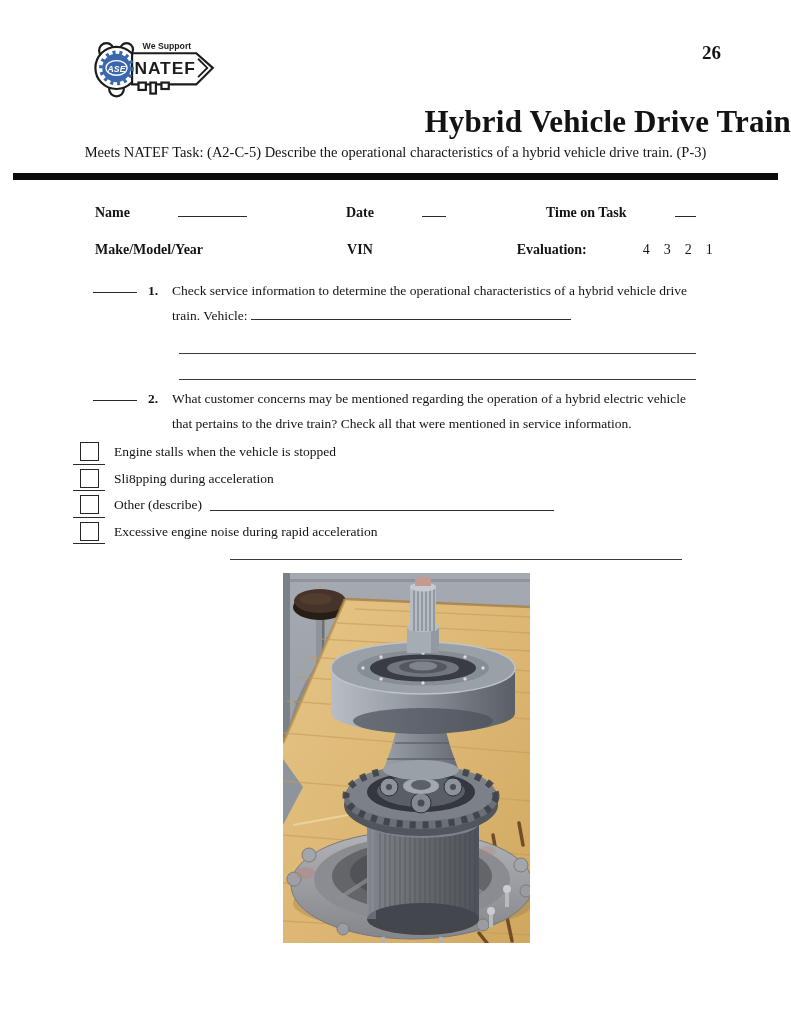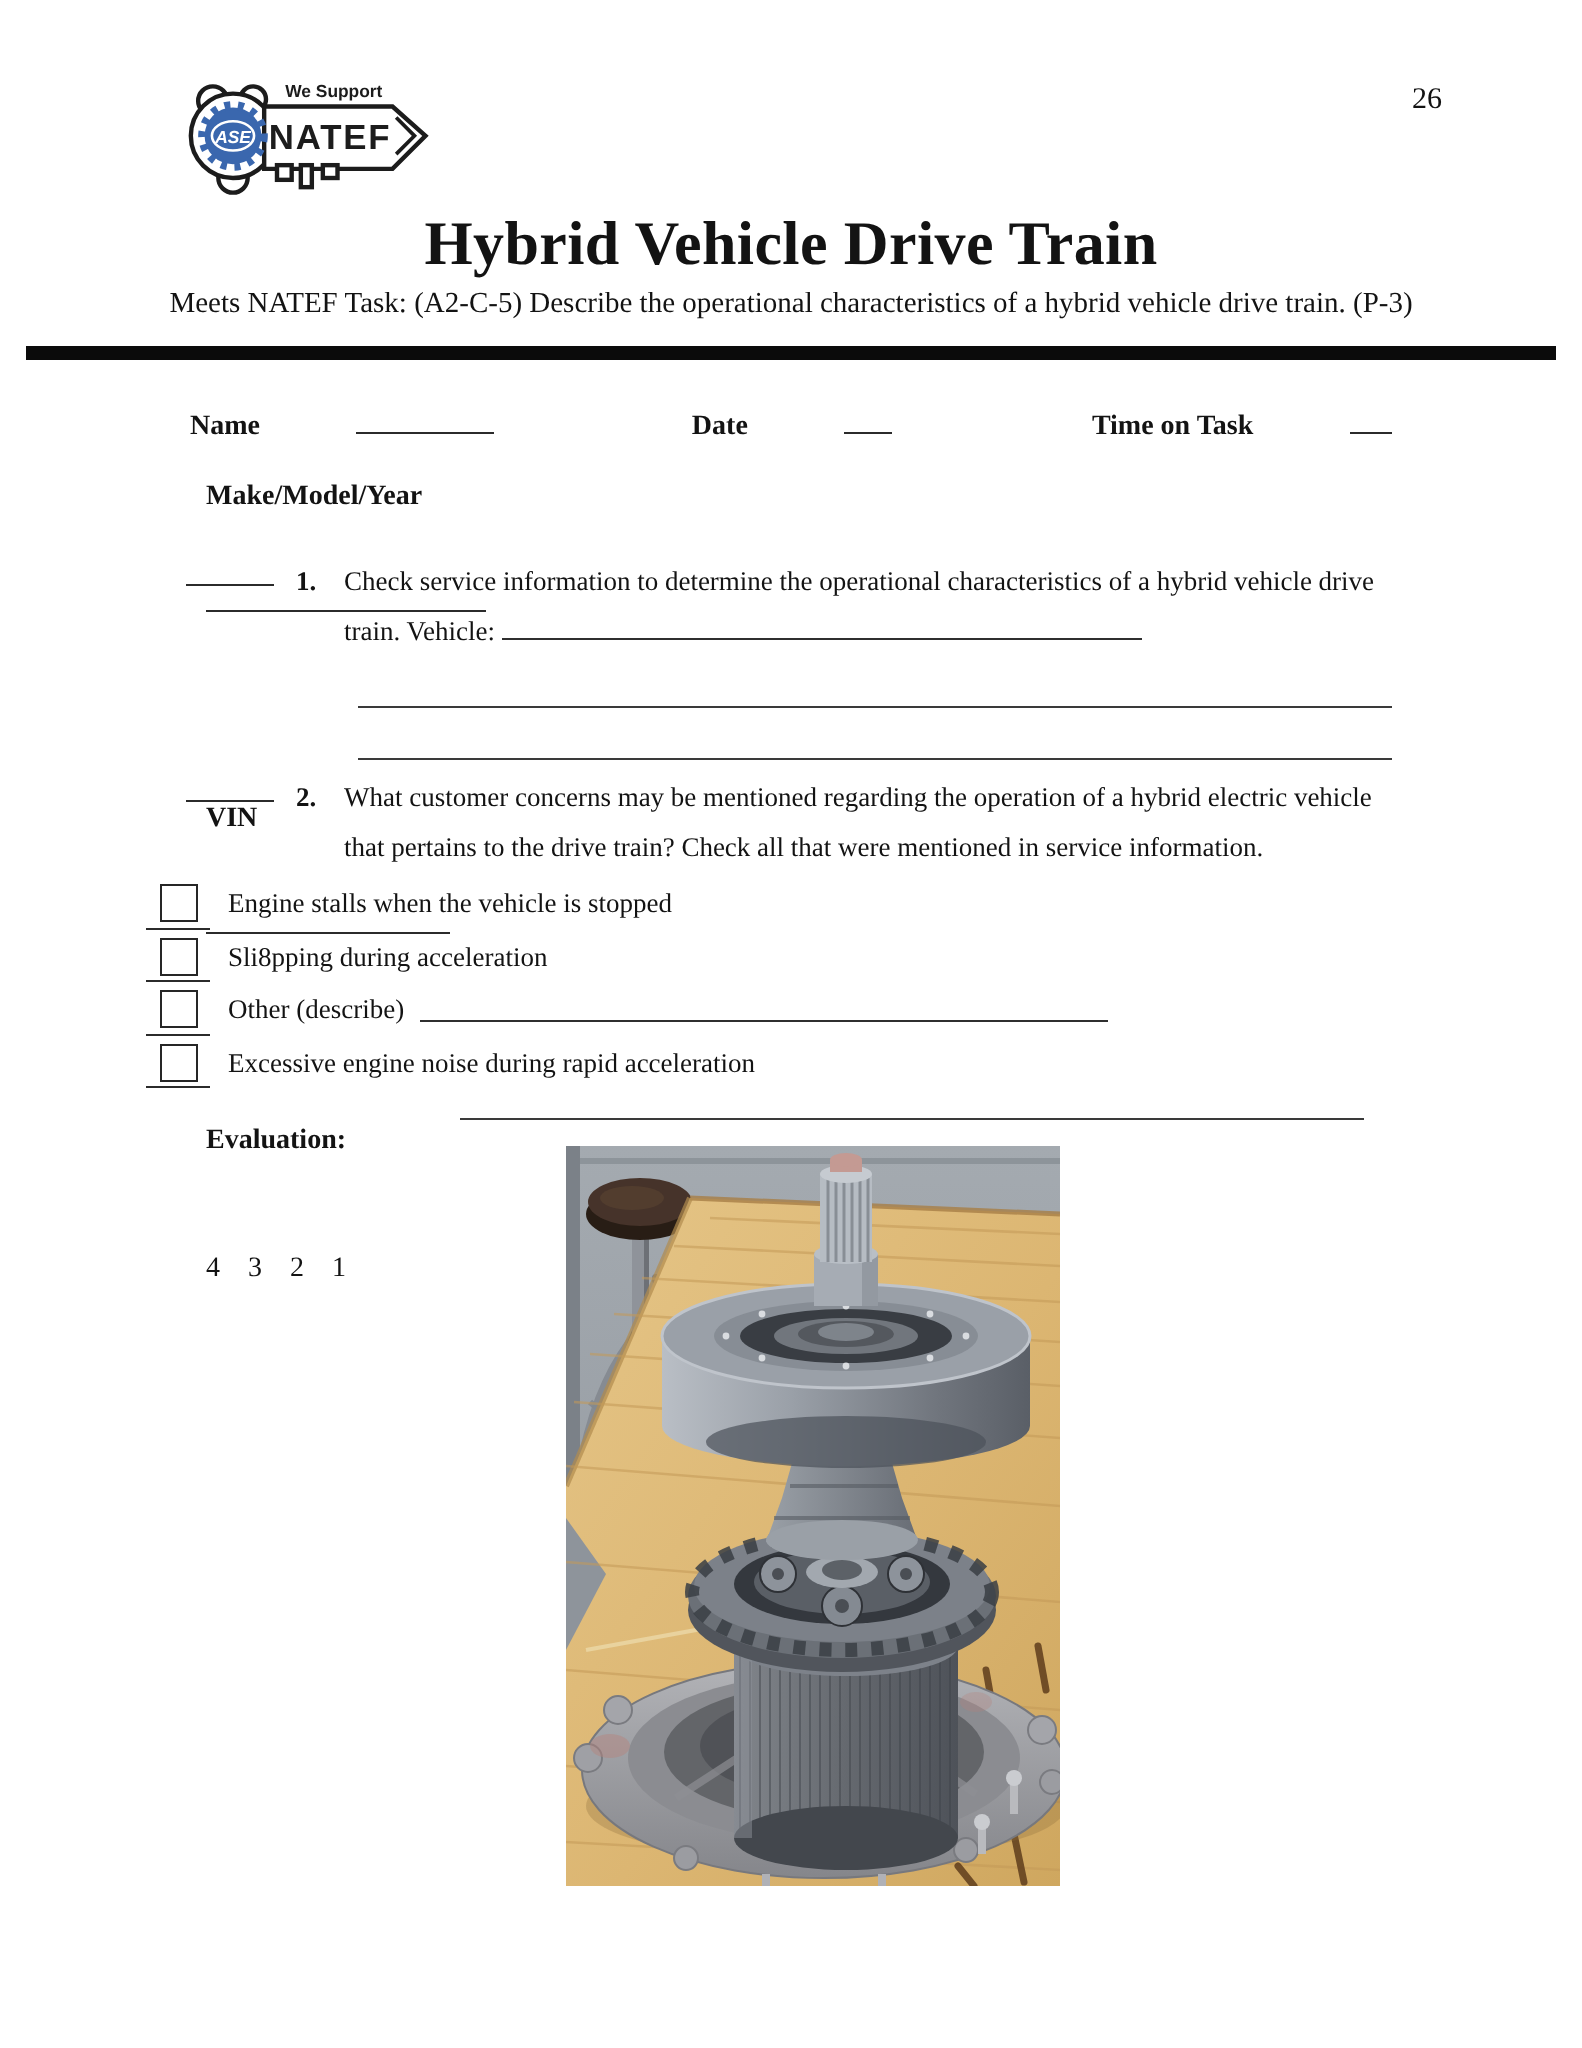--- a/index.html
+++ b/index.html
@@ -4,28 +4,28 @@
 <style>
   * { margin:0; padding:0; box-sizing:border-box; }
   html,body { background:#ffffff; }
   body {
     width:791px; height:1024px; overflow:hidden;
     font-family:"Liberation Serif","DejaVu Serif",serif;
     color:#131313; font-size:13.5px; position:relative;
   }
   .hdr { display:flex; justify-content:space-between; align-items:flex-start;
          padding:34px 70px 0 86px; }
-  .pagenum { font-weight:normal; font-size:15px; padding-top:8px; }
-  .title { text-align:center; font-weight:bold; font-size:31px; margin-top:4px; letter-spacing:.2px; }
+  .pagenum { font-weight:bold; font-size:19px; padding-top:8px; }
+  .title { text-align:right; font-weight:bold; font-size:31px; margin-top:4px; letter-spacing:.2px; }
   .taskline { text-align:center; max-width:648px; margin:3px auto 0; font-size:14.5px; line-height:1.35; }
   .taskline b { font-weight:normal; }
   .rule { height:7px; background:#0b0b0b; margin:10px 13px 0 13px; }
   .formrow { display:flex; align-items:baseline; margin:0 95px; height:22px; white-space:nowrap;gap:48px; }
   .formrow.r1 { margin-top:24px; }
-  .formrow.r2 { margin-top:15px;flex-direction:column; }
+  .formrow.r2 { margin-top:15px; }
   .flabel { font-weight:bold; font-size:14px; }
   .uline { display:inline-block; border-bottom:1.5px solid #2b2b2b; height:13px; }
   .sp8 { width:9px; } .sp12 { width:13px; }
   .evalscale { font-weight:normal; font-size:14px; white-space:pre; margin-left:8px; }
   .task { display:flex; margin-left:93px; align-items:flex-start; }
   .task.t1 { margin-top:15px; }
   .task.t2 { margin-top:6px; }
   .tblank { width:44px; border-bottom:1.5px solid #2b2b2b; height:15px; margin-right:11px; flex:none; }
   .tnum { font-weight:bold; width:24px; flex:none; line-height:25px; }
   .tbody { width:535px; line-height:25px; }

